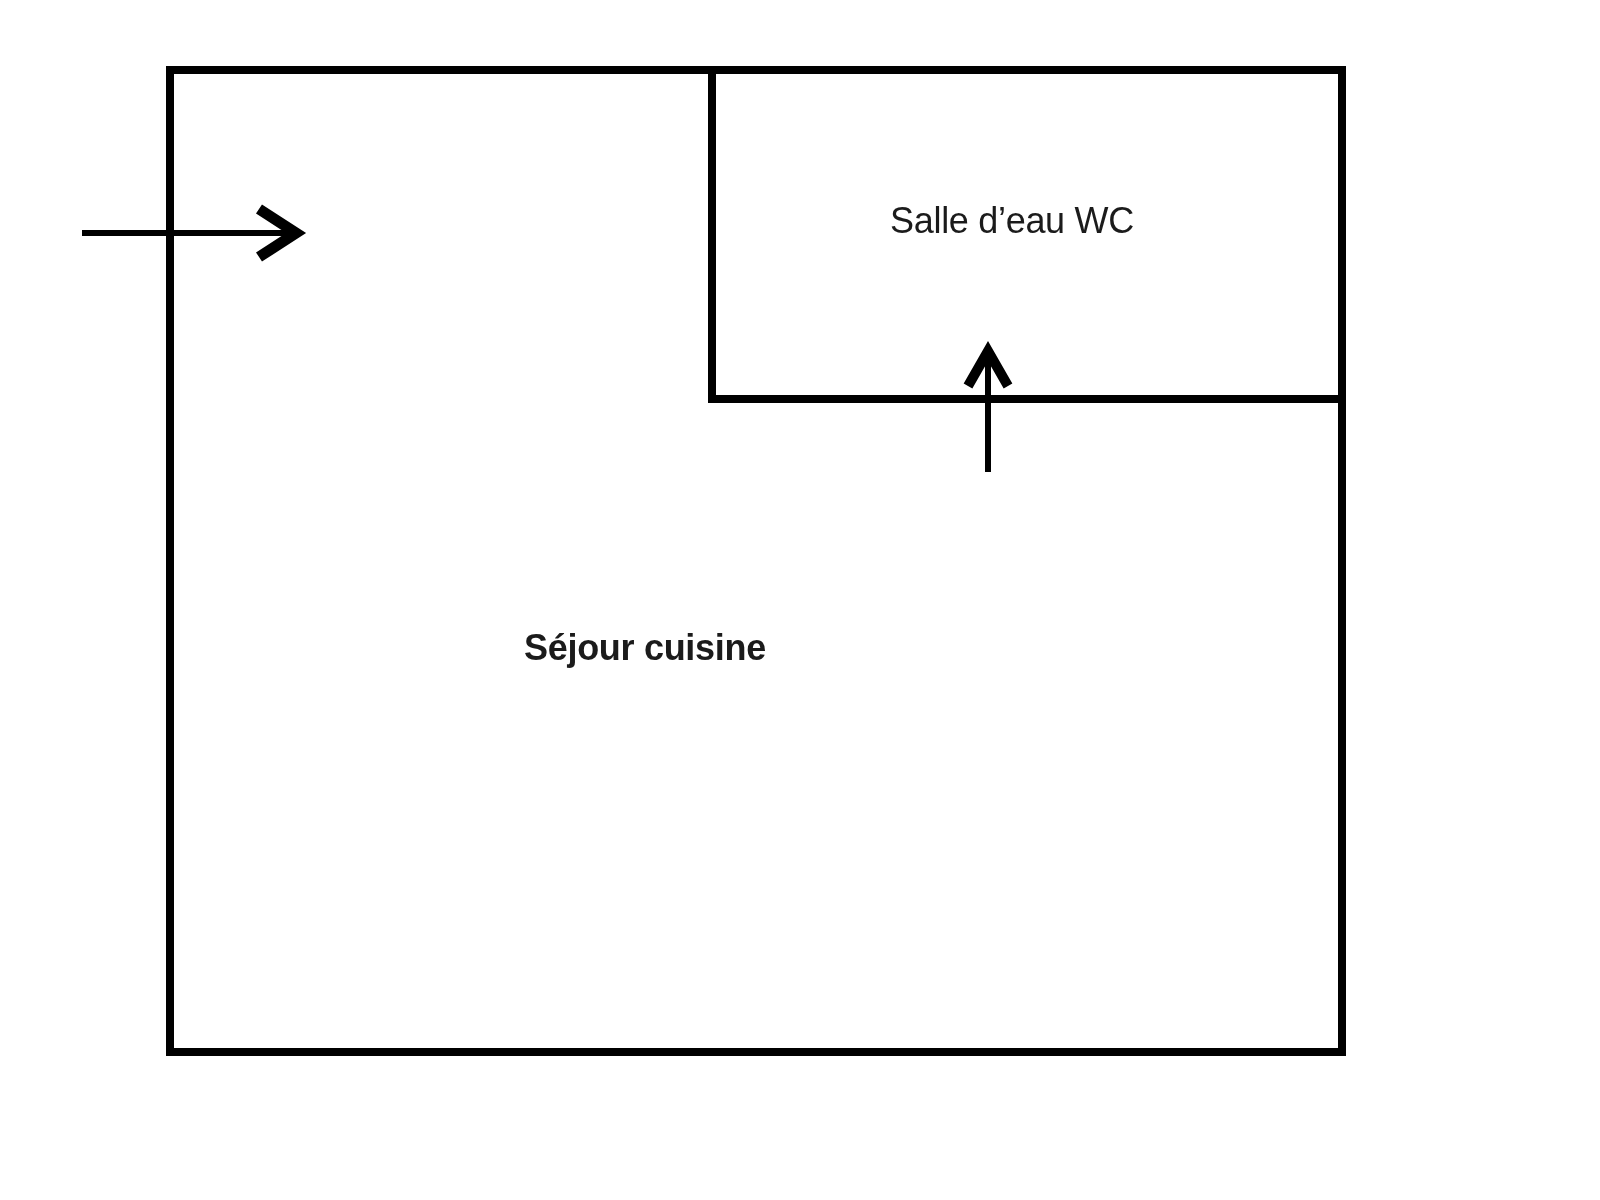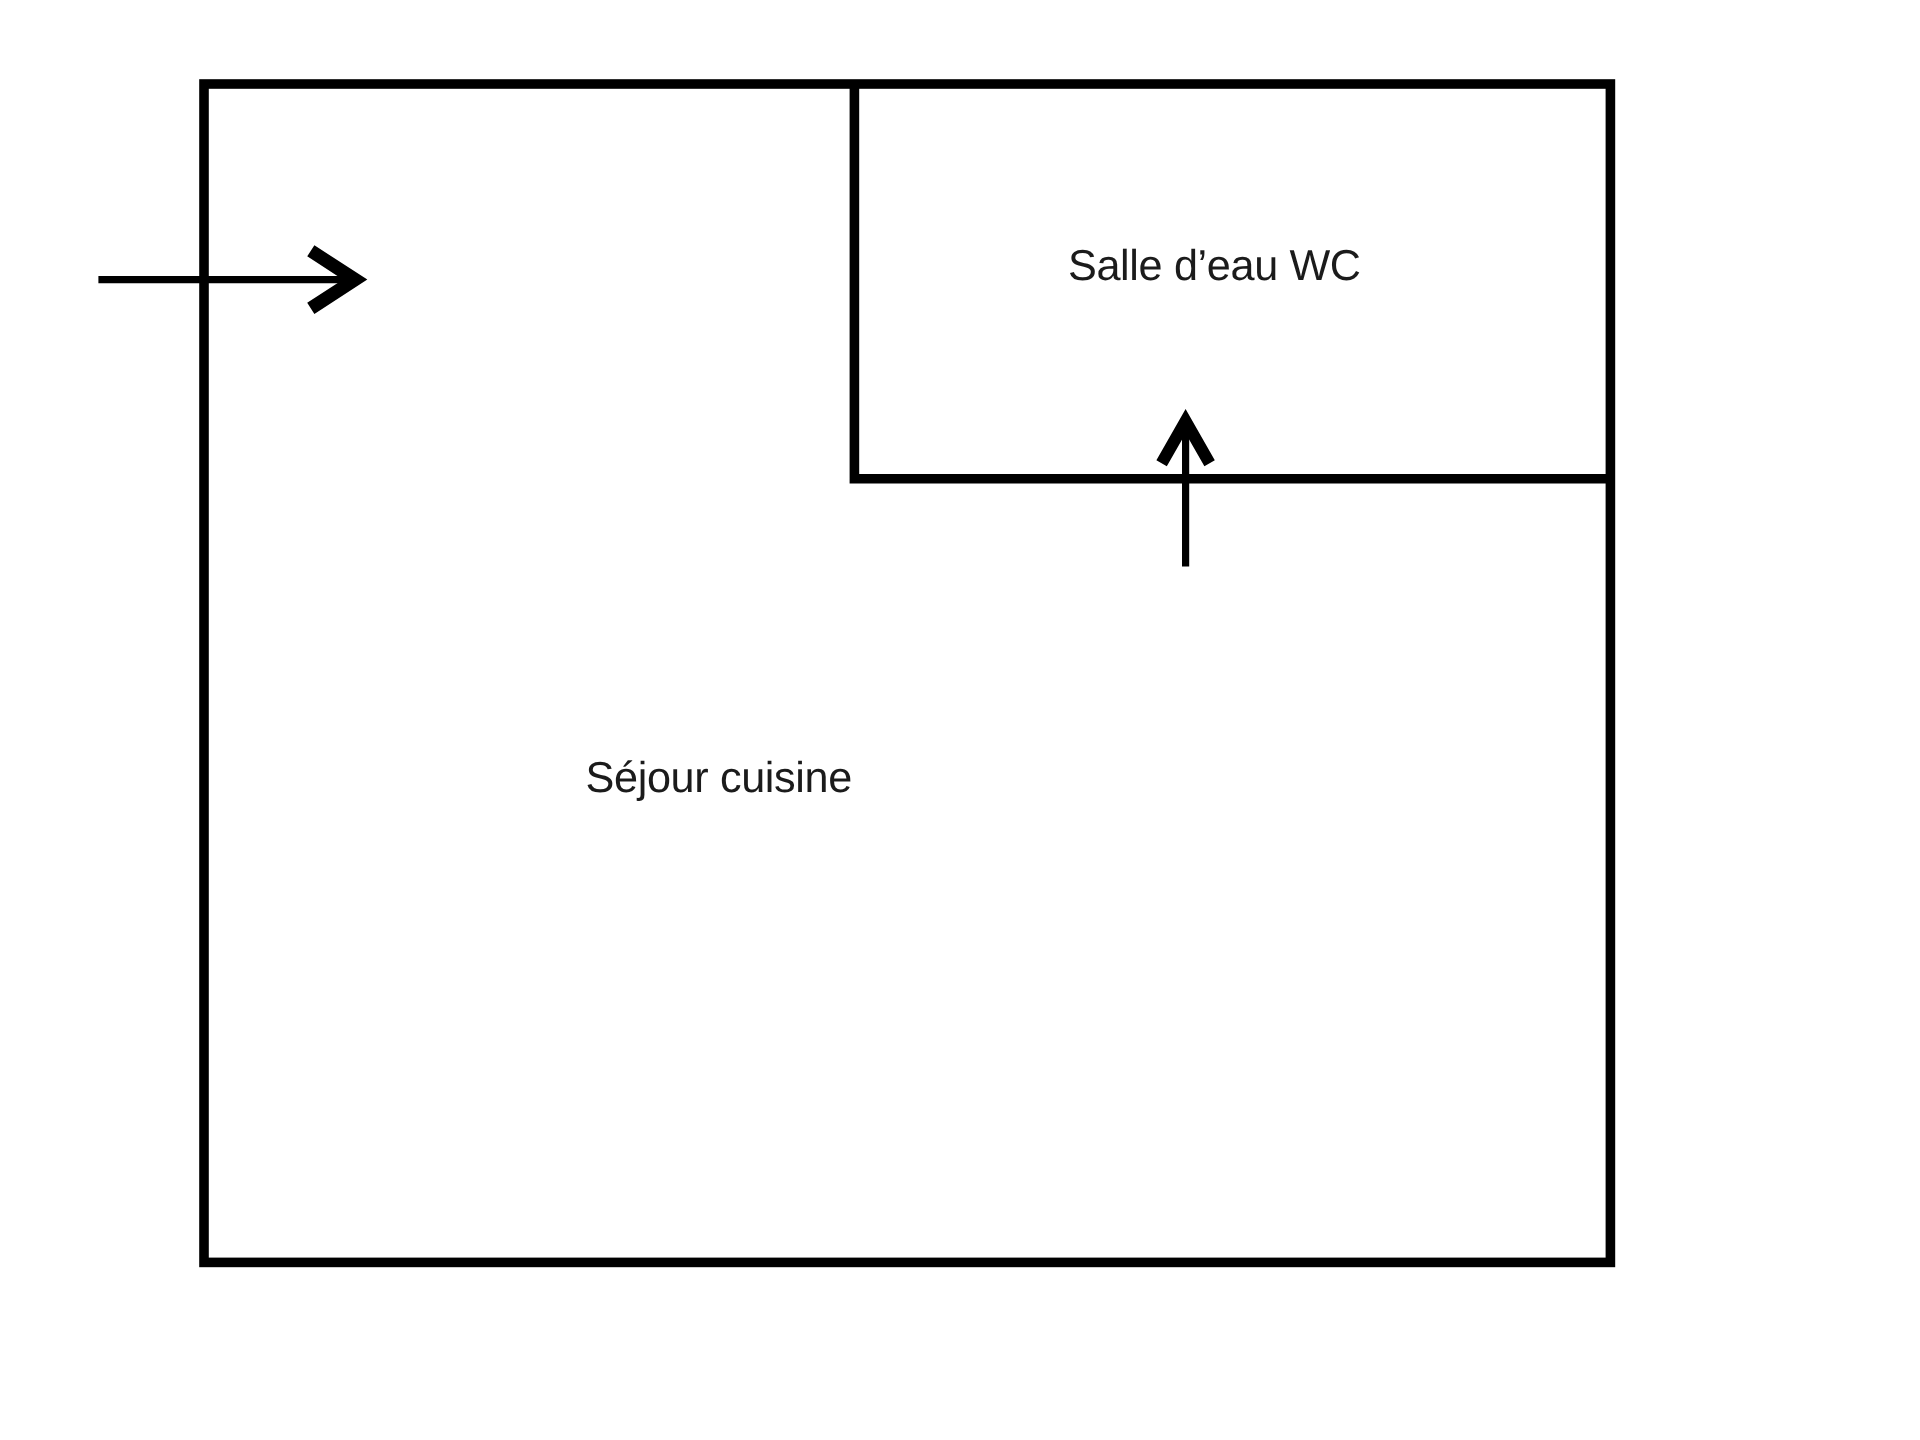--- a/index.html
+++ b/index.html
@@ -31,22 +31,23 @@
     line-height: 1.0;
     letter-spacing: -0.3px;
     white-space: nowrap;
     user-select: none;
   }
   .label-salle {
     left: 890px;
     top: 203px;
   }
   .label-sejour {
-    left: 488px;
+    left: 524px;
     top: 630px;
+    font-weight: bold;
   }
 </style>
 </head>
 <body>
 
 <div class="canvas">
 
   <svg class="plan-svg" viewBox="0 0 1600 1200" xmlns="http://www.w3.org/2000/svg">
 
     <rect x="170" y="70" width="1172" height="982" fill="none" stroke="#000000" stroke-width="8"></rect>

